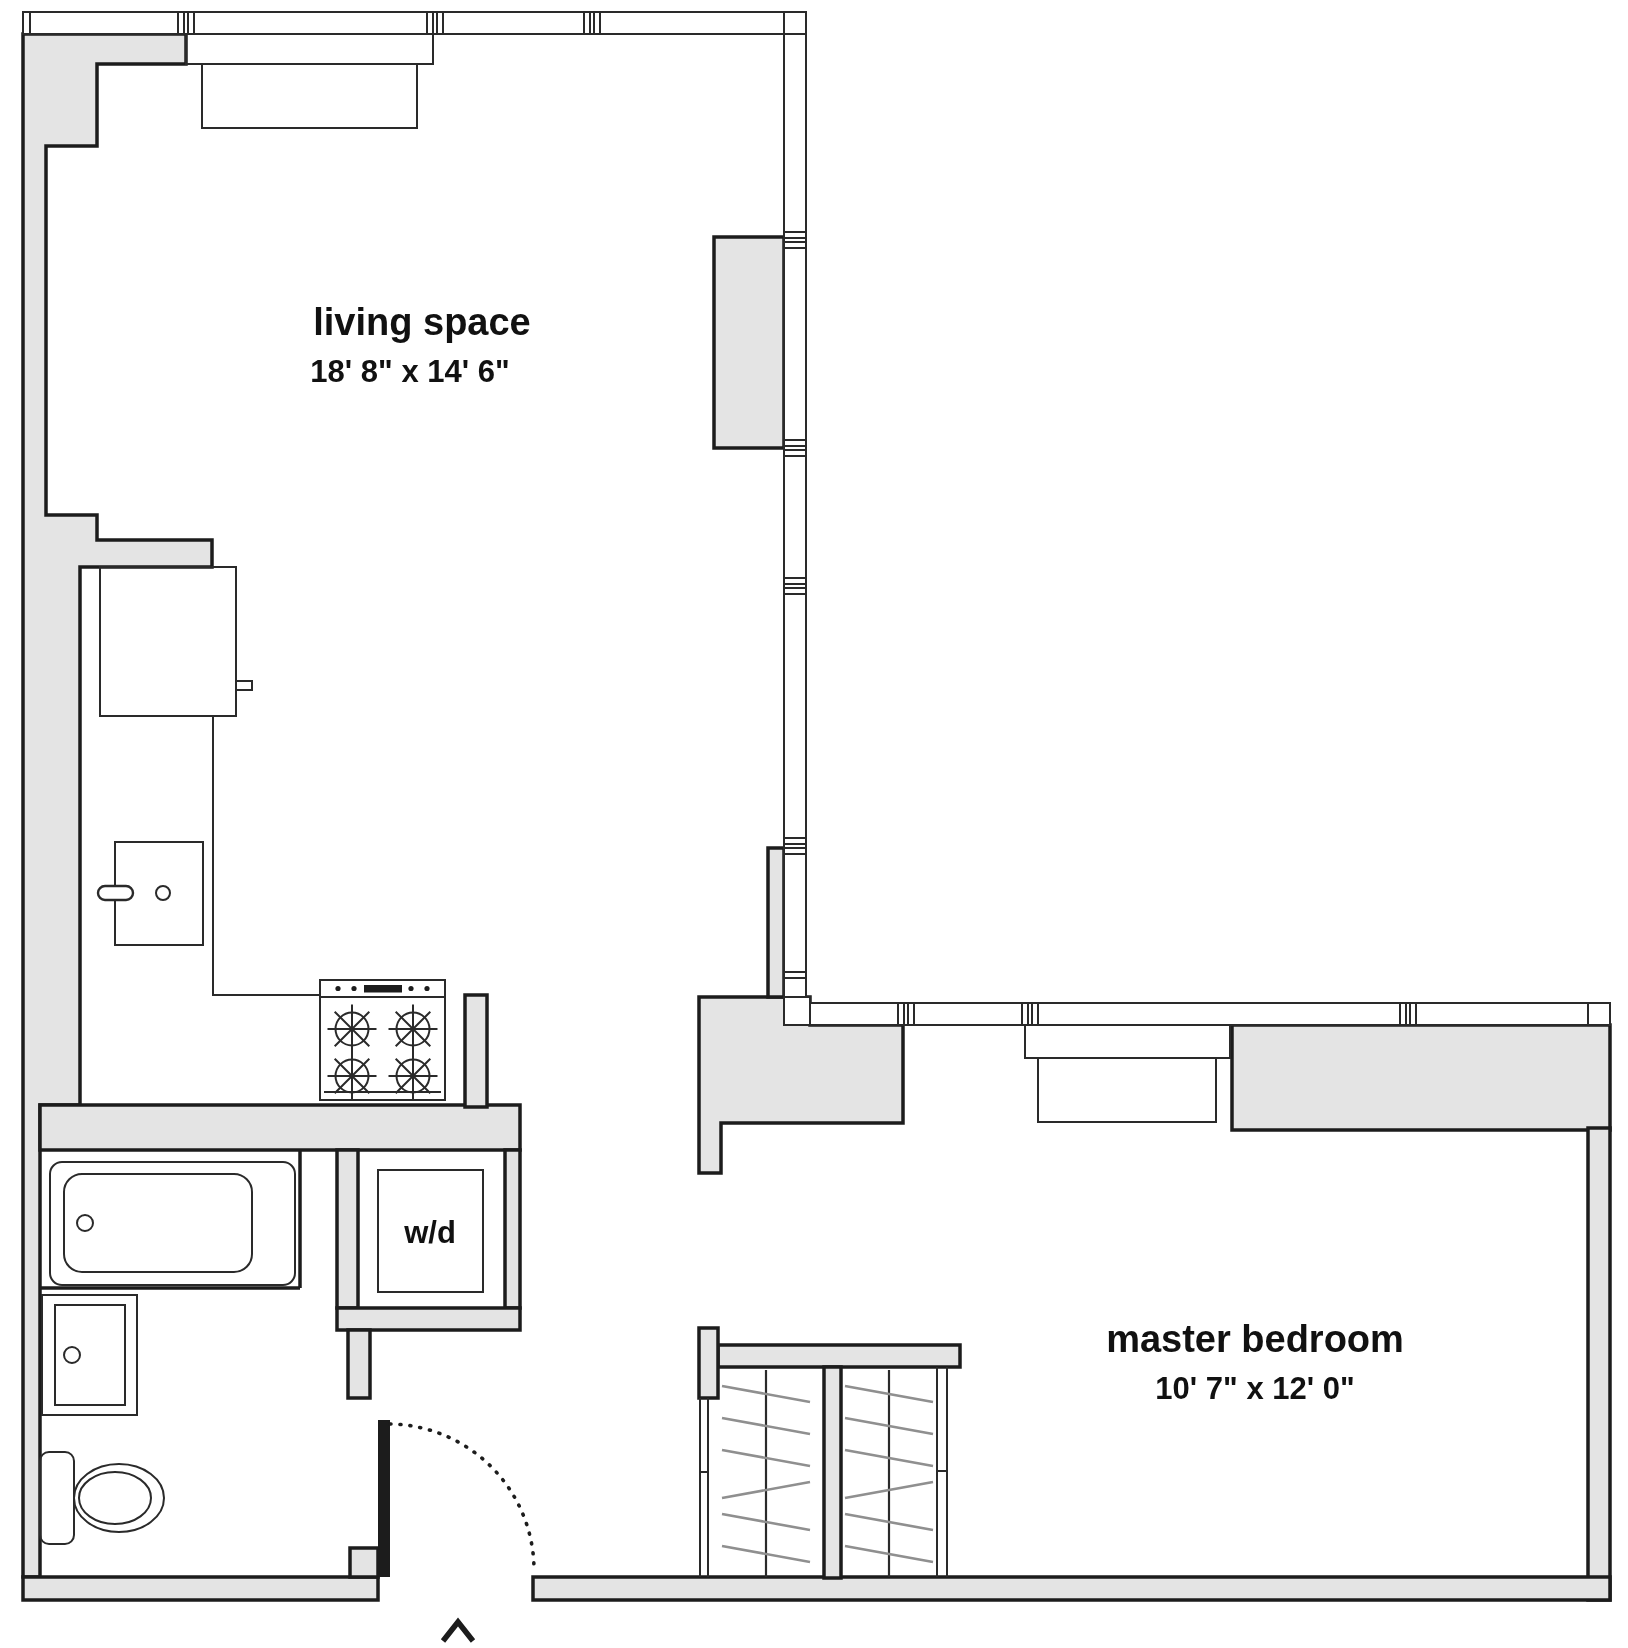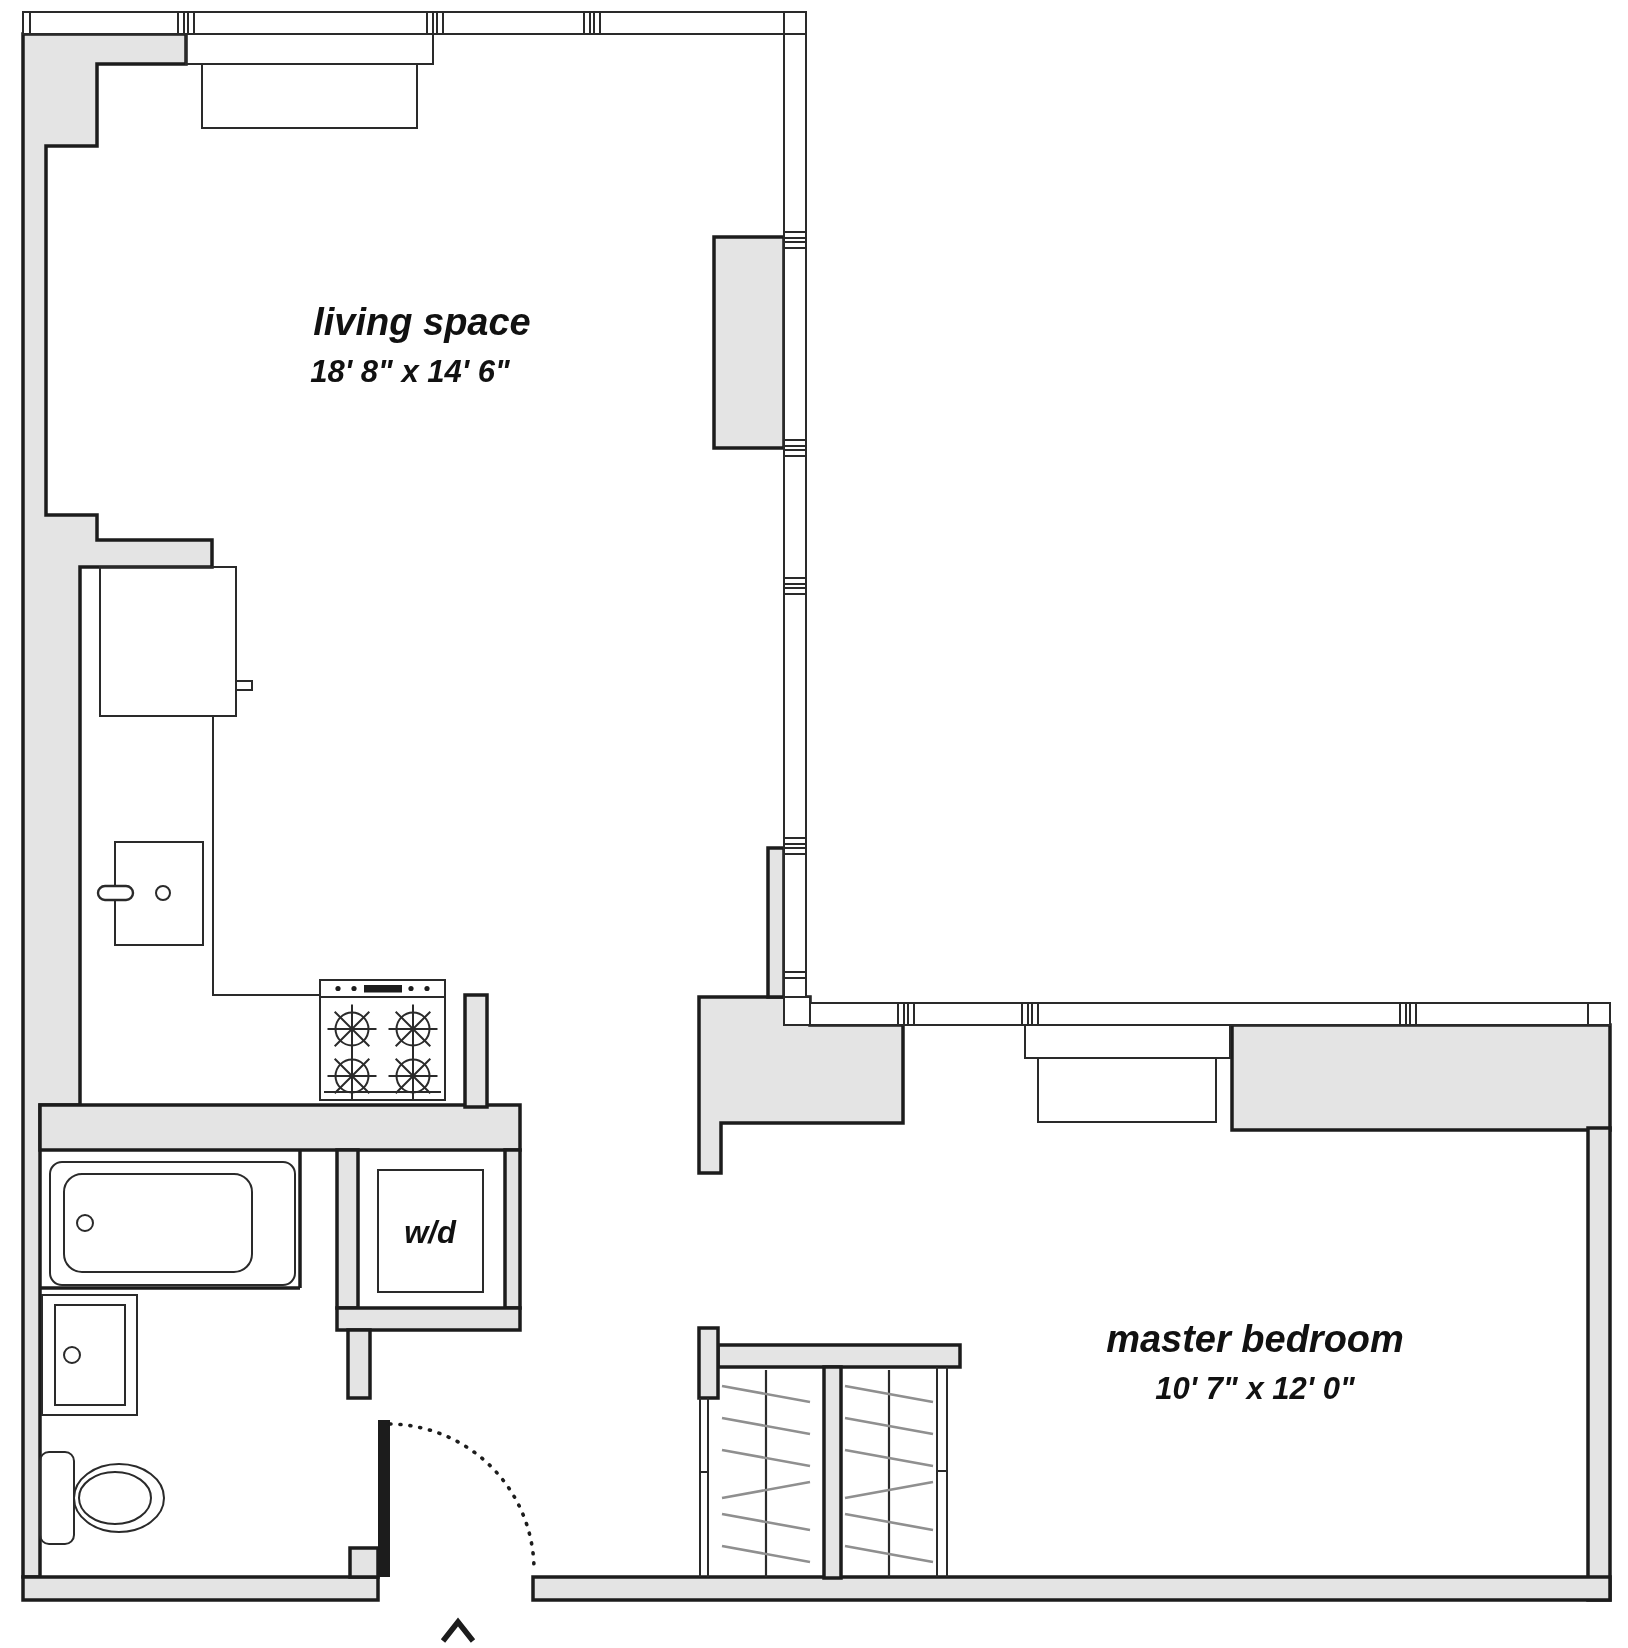--- a/index.html
+++ b/index.html
@@ -1,16 +1,16 @@
 <!DOCTYPE html>
 <html><head>
 <meta charset="utf-8">
 <style>
   html,body{margin:0;padding:0;background:#ffffff;}
-  .stage{width:1628px;height:1648px;position:relative;background:#fff;font-style:italic;}
+  .stage{width:1628px;height:1648px;position:relative;background:#fff;}
   svg{display:block;}
   .wall{fill:#e4e4e4;stroke:#1c1c1c;stroke-width:3.5;stroke-linejoin:miter;}
   .win{fill:#ffffff;stroke:#2a2a2a;stroke-width:2;}
   .mull{stroke:#2a2a2a;stroke-width:2;}
   .fix{fill:#ffffff;stroke:#2a2a2a;stroke-width:2.4;}
   .fixthin{fill:none;stroke:#2a2a2a;stroke-width:2;}
   .thick{stroke:#1c1c1c;stroke-width:3.5;fill:none;}
   .hanger{stroke:#8f8f8f;stroke-width:2.6;}
   .rod{stroke:#2a2a2a;stroke-width:2.2;}
   .roomlabel{font-family:"Liberation Sans","DejaVu Sans",sans-serif;font-weight:bold;font-size:38px;fill:#111;text-anchor:middle;}

